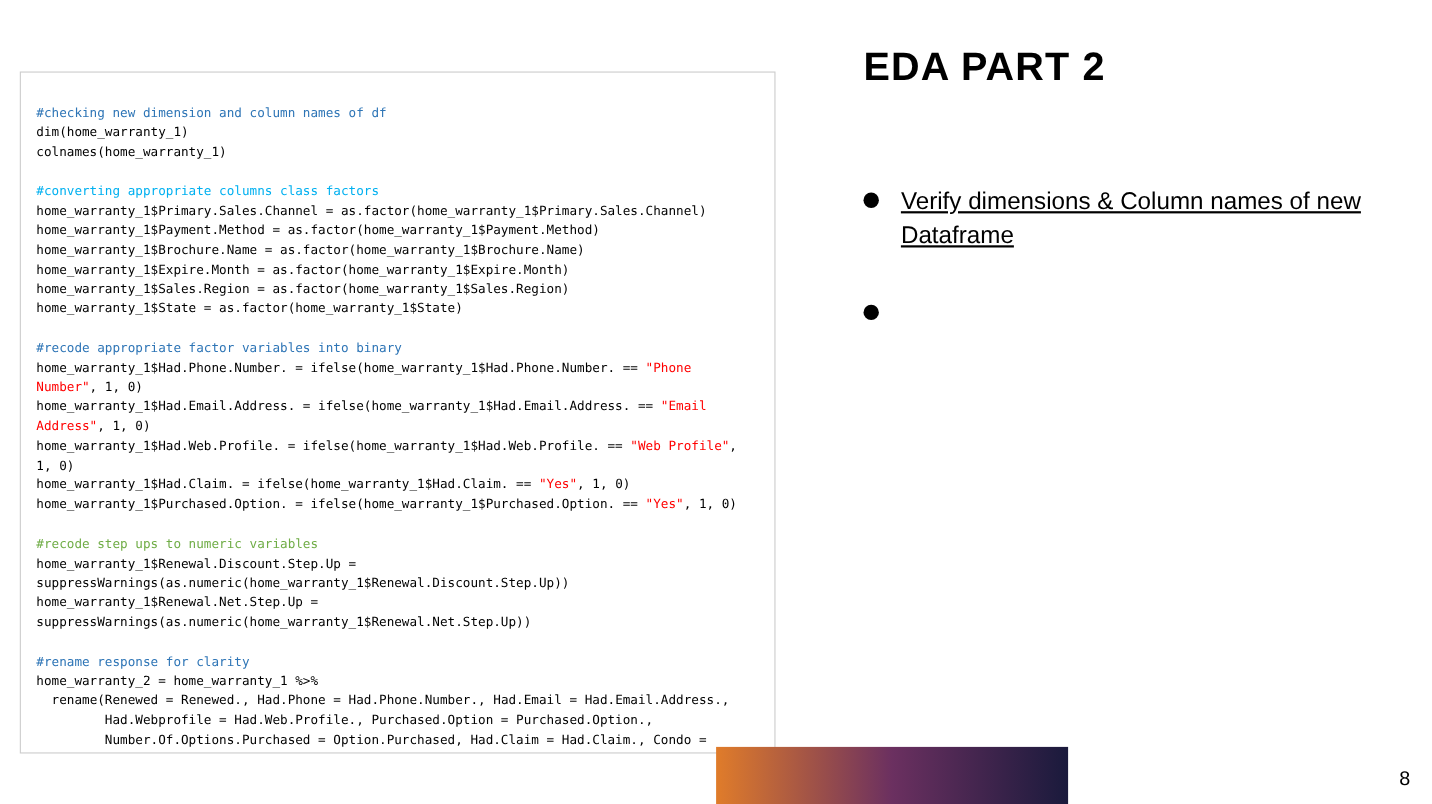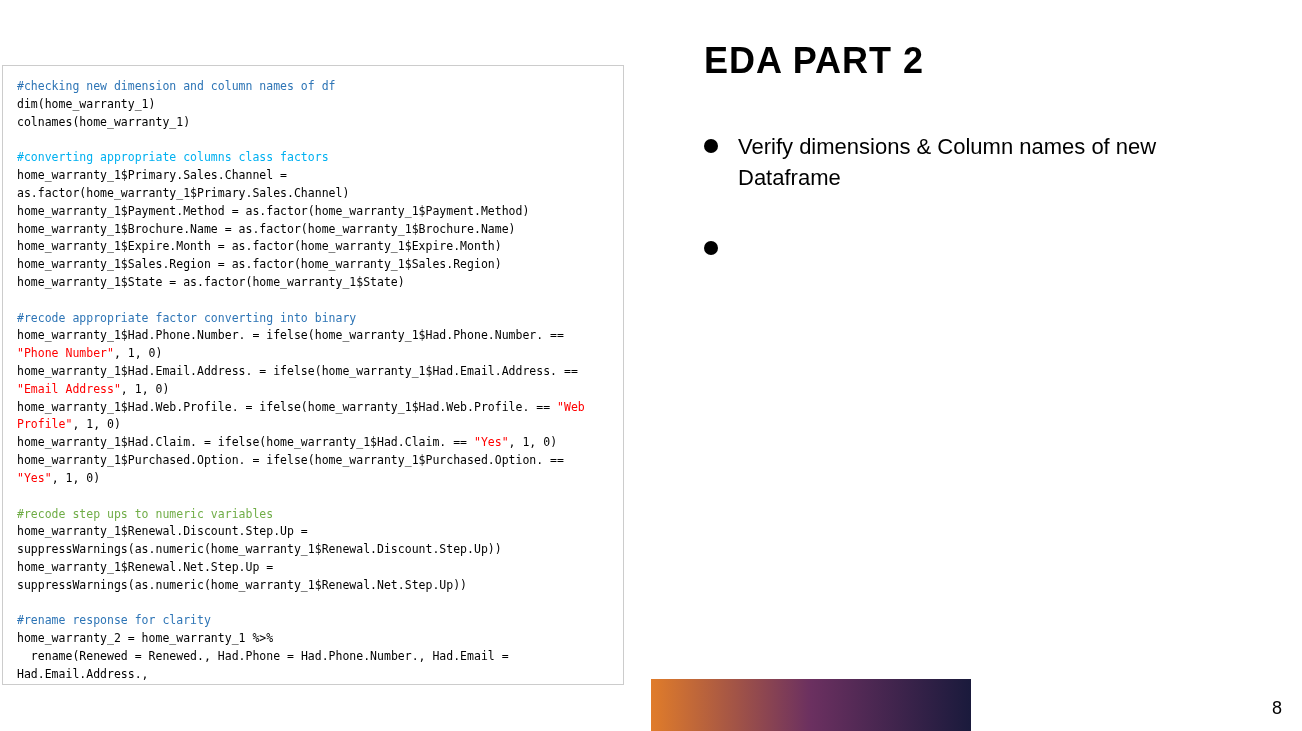--- a/index.html
+++ b/index.html
@@ -14,59 +14,61 @@
 
     .slide-container {
       width: 1302px;
       height: 731px;
       display: flex;
       position: relative;
     }
 
     
     .code-panel {
-      width: 622px;
+      width: 687px;
       height: 620px;
       margin-top: 65px;
-      margin-left: 2px;
+      margin-left: 18px;
       background: #ffffff;
       border: 1px solid #cccccc;
-      padding: 12px 14px;
+      padding: 28px 14px;
       overflow: hidden;
       font-family: 'Courier New', Courier, monospace;
       font-size: 11.5px;
       line-height: 1.55;
     }
 
     .code-comment-blue { color: #2e75b6; }
     .code-comment-teal { color: #00b0f0; }
     .code-comment-green { color: #70ad47; }
     .code-text { color: #000000; }
     .code-string { color: #ff0000; }
 
     
     .right-panel {
       flex: 1;
       padding: 40px 60px 40px 80px;
       display: flex;
       flex-direction: column;
       justify-content: flex-start;
+      gap: 36px;
     }
 
     .slide-title {
       font-size: 36px;
       font-weight: bold;
       color: #000000;
       margin-bottom: 50px;
       letter-spacing: 1px;
     }
 
     .bullet-list {
       list-style: none;
       padding: 0;
+      text-decoration: underline;
     }
 
     .bullet-list li {
       display: flex;
       align-items: flex-start;
       margin-bottom: 40px;
       font-size: 22px;
       color: #000000;
       line-height: 1.4;
     }
@@ -118,21 +120,21 @@
 colnames(home_warranty_1)</span>
 
 <span class="code-comment-teal">#converting appropriate columns class factors</span>
 <span class="code-text">home_warranty_1$Primary.Sales.Channel = as.factor(home_warranty_1$Primary.Sales.Channel)
 home_warranty_1$Payment.Method = as.factor(home_warranty_1$Payment.Method)
 home_warranty_1$Brochure.Name = as.factor(home_warranty_1$Brochure.Name)
 home_warranty_1$Expire.Month = as.factor(home_warranty_1$Expire.Month)
 home_warranty_1$Sales.Region = as.factor(home_warranty_1$Sales.Region)
 home_warranty_1$State = as.factor(home_warranty_1$State)</span>
 
-<span class="code-comment-blue">#recode appropriate factor converting into binary</span>
+<span class="code-comment-blue">#recode appropriate factor variables into binary</span>
 <span class="code-text">home_warranty_1$Had.Phone.Number. = ifelse(home_warranty_1$Had.Phone.Number. == </span><span class="code-string">"Phone Number"</span><span class="code-text">, 1, 0)
 home_warranty_1$Had.Email.Address. = ifelse(home_warranty_1$Had.Email.Address. == </span><span class="code-string">"Email Address"</span><span class="code-text">, 1, 0)
 home_warranty_1$Had.Web.Profile. = ifelse(home_warranty_1$Had.Web.Profile. == </span><span class="code-string">"Web Profile"</span><span class="code-text">, 1, 0)
 home_warranty_1$Had.Claim. = ifelse(home_warranty_1$Had.Claim. == </span><span class="code-string">"Yes"</span><span class="code-text">, 1, 0)
 home_warranty_1$Purchased.Option. = ifelse(home_warranty_1$Purchased.Option. == </span><span class="code-string">"Yes"</span><span class="code-text">, 1, 0)</span>
 
 <span class="code-comment-green">#recode step ups to numeric variables</span>
 <span class="code-text">home_warranty_1$Renewal.Discount.Step.Up = suppressWarnings(as.numeric(home_warranty_1$Renewal.Discount.Step.Up))
 home_warranty_1$Renewal.Net.Step.Up = suppressWarnings(as.numeric(home_warranty_1$Renewal.Net.Step.Up))</span>
 

